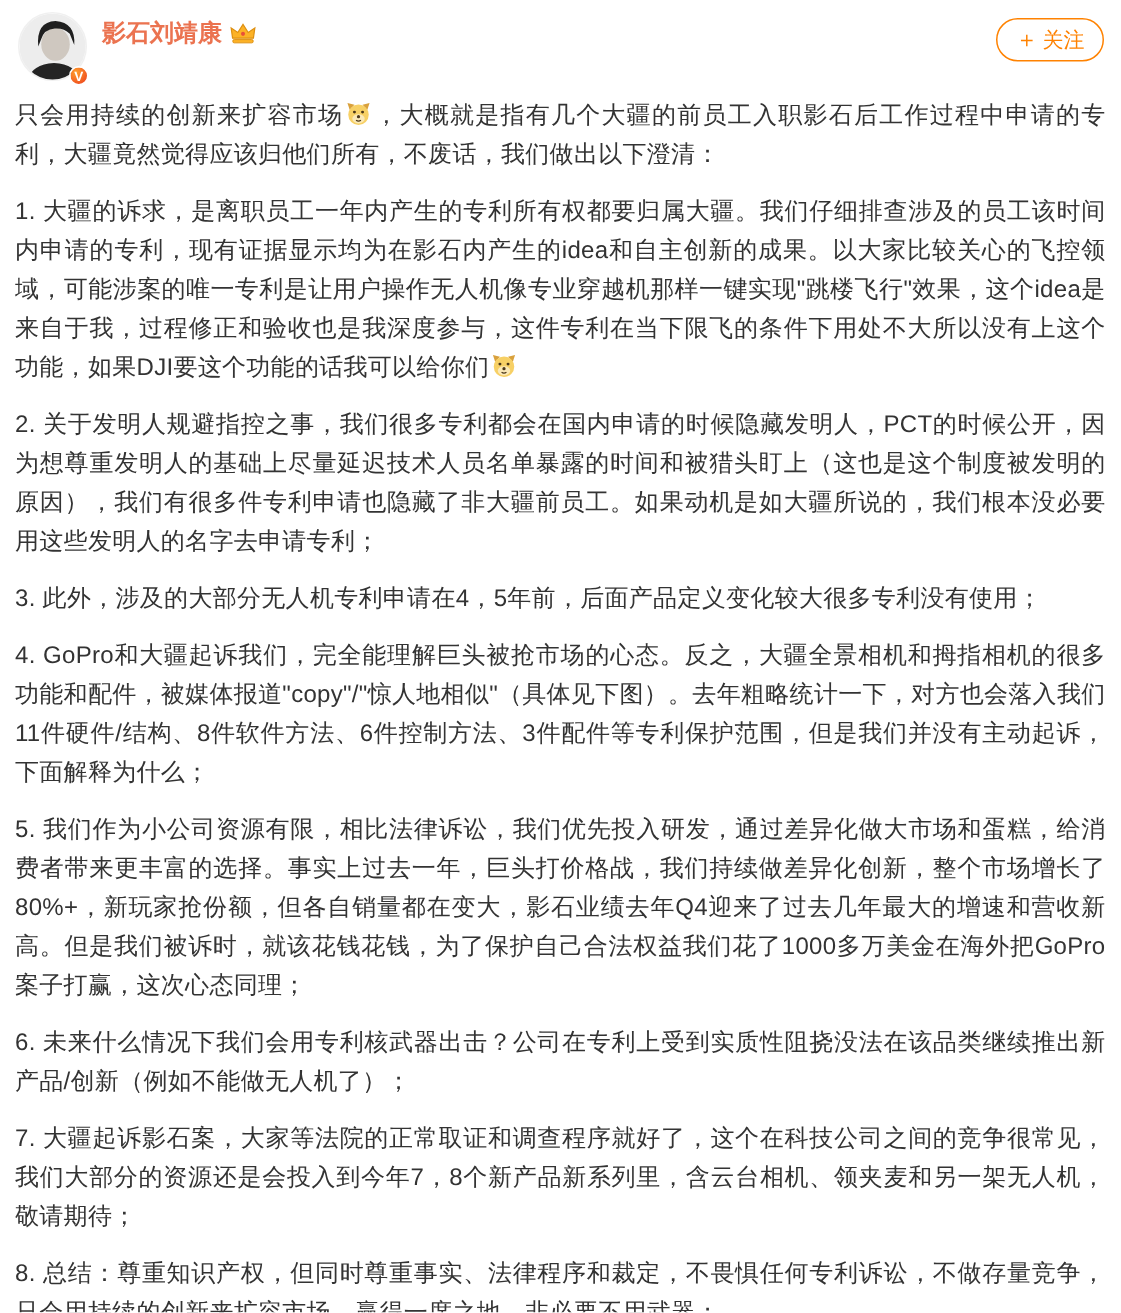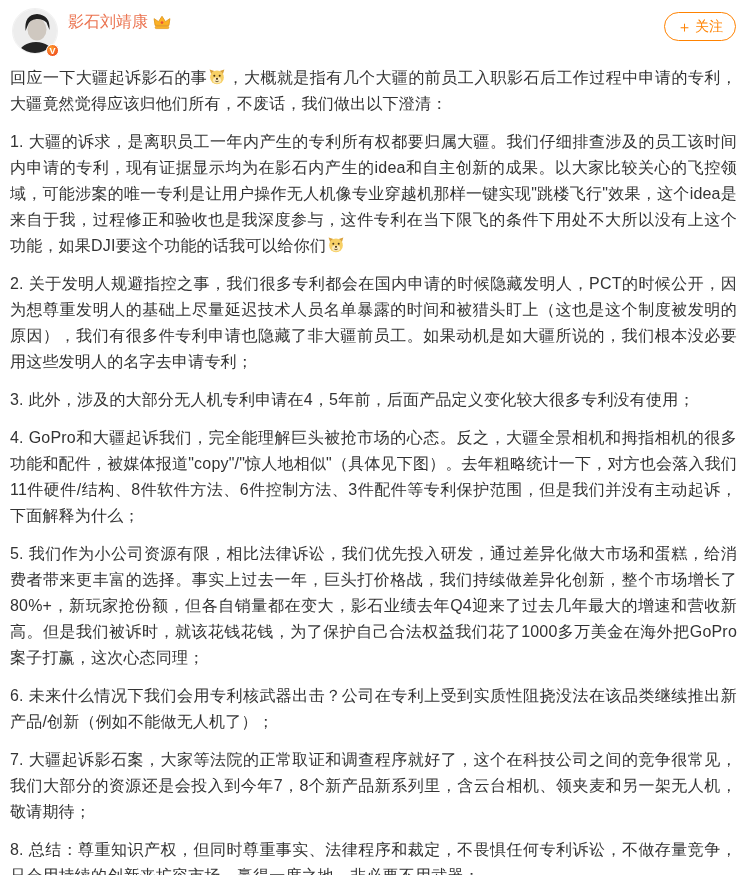--- a/index.html
+++ b/index.html
@@ -14,21 +14,21 @@
   .avatar-wrap { position:relative; width:46px; height:46px; flex:0 0 46px; cursor:pointer; }
   .avatar-img { width:46px; height:46px; border-radius:50%; overflow:hidden; display:block; border:1px solid #f0f0f0; }
   .vbadge {
     position:absolute; right:-1px; bottom:-3px; width:13px; height:13px;
     border-radius:50%; background:radial-gradient(circle at 35% 30%, #ffa12e, #f04f1f 78%);
     color:#fff; font-size:9px; font-weight:bold; line-height:13px; text-align:center;
     border:1.5px solid #fff;
   }
   .head-text { margin-left:10px; padding-top:4px; }
   .name-row { display:flex; align-items:center; gap:5px; }
-  .username { font-size:16px; color:#eb7350; font-weight:400; cursor:pointer; }
+  .username { font-size:16px; color:#eb7350; font-weight:700; cursor:pointer; }
   .crown { display:inline-flex; }
   .meta { margin-top:7px; font-size:13px; color:#999; }
   .meta .src { color:#999; cursor:pointer; }
   .follow-btn {
     position:absolute; right:11px; top:12px; height:29px; min-width:66px;
     display:flex; align-items:center; justify-content:center; gap:3px;
     background:#fff; border:1px solid #ff8200; border-radius:15px;
     color:#ff8200; font-size:14px; padding:0 12px; cursor:pointer;
     font-family:inherit;
   }
@@ -69,21 +69,21 @@
       </div>
     </div>
 
     <button class="follow-btn">
       <span class="plus">＋</span>
       <span>关注</span>
     </button>
   </header>
 
   <main class="post-body" id="post-body">
-      <p class="para"><span>回应一下大疆起诉影石的事</span><span class="emoji">
+      <p class="para"><span>只会用持续的创新来扩容市场</span><span class="emoji">
           <svg viewBox="0 0 20 20" width="18" height="18" aria-hidden="true">
             <path d="M3.5 7 L1.8 1.8 L7 3.2 Z" fill="#d9a13c"></path>
             <path d="M16.5 7 L18.2 1.8 L13 3.2 Z" fill="#d9a13c"></path>
             <circle cx="10" cy="10.5" r="7.6" fill="#f7d065"></circle>
             <ellipse cx="10" cy="13.6" rx="4.6" ry="3.4" fill="#fbe9b7"></ellipse>
             <circle cx="7" cy="8.6" r="1.1" fill="#4a3618"></circle>
             <circle cx="13" cy="8.6" r="1.1" fill="#4a3618"></circle>
             <circle cx="10" cy="12" r="1.2" fill="#4a3618"></circle>
             <path d="M8.2 14.6 Q10 16 11.8 14.6" stroke="#4a3618" stroke-width="0.9" fill="none"></path>
           </svg>

